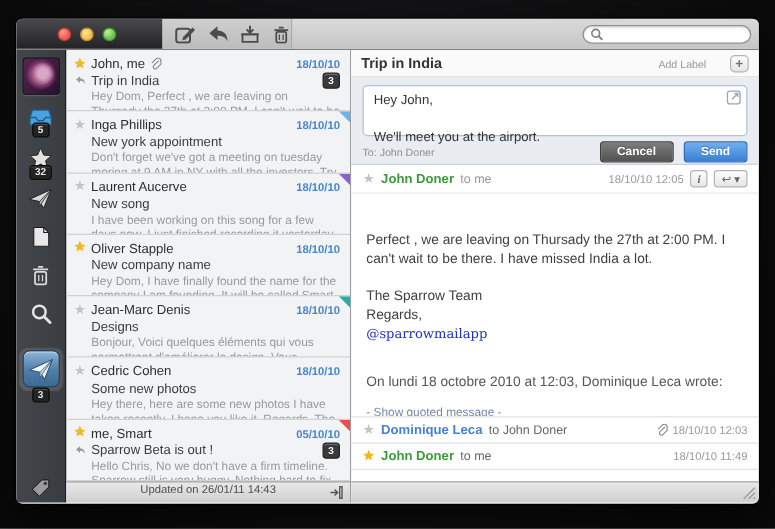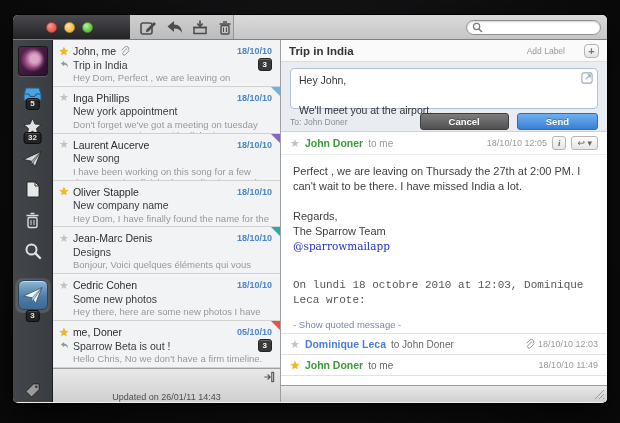--- a/index.html
+++ b/index.html
@@ -89,22 +89,22 @@
     border-radius:3px; padding:1px 4px; border:1px solid #242424;
     box-shadow:inset 0 1px 0 rgba(255,255,255,.25);
   }
   .preview { padding-left:14px; font-size:9.5px; line-height:11.5px; color:#97999c; max-height:23px; overflow:hidden; margin-top:1px; }
   .corner { position:absolute; top:0; right:0; width:0; height:0; border-left:9px solid transparent; }
   .corner.c-blue   { border-top:9px solid #6db3e8; }
   .corner.c-purple { border-top:9px solid #8a63c8; }
   .corner.c-teal   { border-top:9px solid #2fa8a8; }
   .corner.c-red    { border-top:9px solid #e85048; }
   .list-footer {
-    flex:none; height:34px; background:linear-gradient(#e9e9e9,#cfcfcf); border-top:1px solid #9f9f9f;
-    display:flex; align-items:flex-end; justify-content:center; position:relative;
+    flex:none; height:17px; background:linear-gradient(#e9e9e9,#cfcfcf); border-top:1px solid #9f9f9f;
+    display:flex; align-items:flex-start; justify-content:center; position:relative;
     font-size:9px; color:#4e4e4e;
   }
   .panel-toggle { position:absolute; right:5px; top:2px; cursor:default; }
   
   .reading { flex:1; background:#fff; display:flex; flex-direction:column; }
   .r-header {
     flex:none; height:22px; background:#fafafa; border-bottom:1px solid #dcdcdc;
     display:flex; align-items:center; padding:0 8px;
   }
   .r-title { font-size:11.5px; font-weight:bold; color:#333; }
@@ -116,40 +116,40 @@
   }
   .r-compose { flex:none; height:70px; background:#e9edf2; border-bottom:1px solid #ccd3da; padding:6px 9px 0; }
   .c-box {
     position:relative; height:41px; background:#fff; border:1px solid #afc0d8; border-radius:4px;
     padding:5px 8px; font-size:10.5px; color:#333;
   }
   .c-box .ln2 { margin-top:18px; }
   .expand { position:absolute; top:3px; right:4px; cursor:default; }
   .c-actions { display:flex; align-items:center; margin-top:4px; }
   .to-label { font-size:8.5px; color:#8e8e8e; }
-  .btn { margin-left:8px; font-size:9.5px; font-weight:bold; color:#fff; padding:2px 28px; border-radius:3px; cursor:default; text-shadow:0 -1px 0 rgba(0,0,0,.3); }
+  .btn { margin-left:8px; font-size:9.5px; font-weight:bold; color:#fff; padding:2px 13px; border-radius:3px; cursor:default; text-shadow:0 -1px 0 rgba(0,0,0,.3); }
   .btn.cancel { margin-left:auto; background:linear-gradient(#7d7d7d,#525252); border:1px solid #3e3e3e; }
   .btn.send   { background:linear-gradient(#6fb0f0,#3a7fd5); border:1px solid #2e6cba; }
   .r-msghead { flex:none; height:23px; display:flex; align-items:center; gap:5px; padding:0 9px; border-bottom:1px solid #ececec; }
   .from-green { color:#3c9a3c; font-weight:bold; font-size:10.5px; }
   .from-blue  { color:#4a7fd4; font-weight:bold; font-size:10.5px; }
   .to-me { color:#999; font-size:10px; }
   .msg-date { margin-left:auto; color:#9a9a9a; font-size:9px; }
   .mini-btn {
     height:14px; border:1px solid #b5b5b5; border-radius:3px; background:linear-gradient(#fdfdfd,#e6e6e6);
     color:#666; font-size:9px; display:inline-flex; align-items:center; justify-content:center;
     padding:0 5px; cursor:default;
   }
   .mini-btn.info { font-family:"Liberation Serif",serif; font-style:italic; font-weight:bold; }
   .r-body { flex:1; padding:9px 12px 0; font-size:11px; line-height:15px; color:#3f3f3f; overflow:hidden; }
   .r-body .p1 { margin-bottom:15px; }
-  .r-body .p2 { margin-bottom:15px; }
+  .r-body .p2 { margin-bottom:15px;margin-top:21px; }
   .r-body .sig { margin:0; }
   .r-body .link { color:#2233bb; font-family:"DejaVu Serif", serif; font-size:10.5px; cursor:default; }
-  .r-body .quote-head { margin-top:24px; color:#555;font-family:Liberation Mono, monospace; }
+  .r-body .quote-head { margin-top:24px; color:#555; }
   .r-body .show-quoted { margin-top:9px; color:#7788aa; font-size:9.5px; cursor:default; }
   .r-collapsed { flex:none; }
   .c-row { height:21px; display:flex; align-items:center; gap:5px; padding:0 9px; border-top:1px solid #e2e2e2; }
   .c-row .to { color:#666; font-size:10px; }
   .c-right { margin-left:auto; display:flex; align-items:flex-start; gap:3px; color:#9a9a9a; font-size:9px; }
   .r-gap { flex:none; height:10px; border-top:1px solid #e2e2e2; }
   .r-footer {
     flex:none; height:17px; margin-top:auto; background:linear-gradient(#e9e9e9,#cfcfcf);
     border-top:1px solid #9f9f9f; position:relative;
   }
@@ -385,21 +385,21 @@
             <span class="slot"></span>
             <span class="subject">Some new photos</span>
           </div>
           <div class="preview">Hey there, here are some new photos I have taken recently. I hope you like it. Regards, The Sparrow Te…</div>
         </div>
 
         <div class="row">
           <span class="corner c-red"></span>
           <div class="l1">
             <span class="star y">★</span>
-            <span class="sender">me, Doner</span>
+            <span class="sender">me, Smart</span>
             <span class="date">05/10/10</span>
           </div>
           <div class="l2">
             <span class="slot">
               <svg width="9" height="9" viewBox="0 0 10 10">
                   <path d="M4.5 1 L1 4 L4.5 7 V5.2 C7 5.2 8.3 6.2 9 8.5 C9 5 7.2 3 4.5 2.9 Z" fill="#9a9a9a"></path>
                 </svg>
             </span>
             <span class="subject">Sparrow Beta is out !</span>
             <span class="badge">3</span>
@@ -449,22 +449,22 @@
         <span class="star">★</span>
         <span class="from-green">John Doner</span>
         <span class="to-me">to me</span>
         <span class="msg-date">18/10/10 12:05</span>
         <span class="mini-btn info">i</span>
         <span class="mini-btn">↩ ▾</span>
       </div>
 
       <div class="r-body">
         <p class="p2">Perfect , we are leaving on Thursady the 27th at 2:00 PM. I can't wait to be there. I have missed India a lot.</p>
+        <p class="sig">The Sparrow Team</p>
         <p class="sig">Regards,</p>
-        <p class="sig">The Sparrow Team</p>
         <p class="sig"><span class="link">@sparrowmailapp</span></p>
         <p class="quote-head">On lundi 18 octobre 2010 at 12:03, Dominique Leca wrote:</p>
         <p class="show-quoted">- Show quoted message -</p>
       </div>
 
       <div class="r-collapsed">
         <div class="c-row">
           <span class="star">★</span>
           <span class="from-blue">Dominique Leca</span>
           <span class="to">to John Doner</span>

